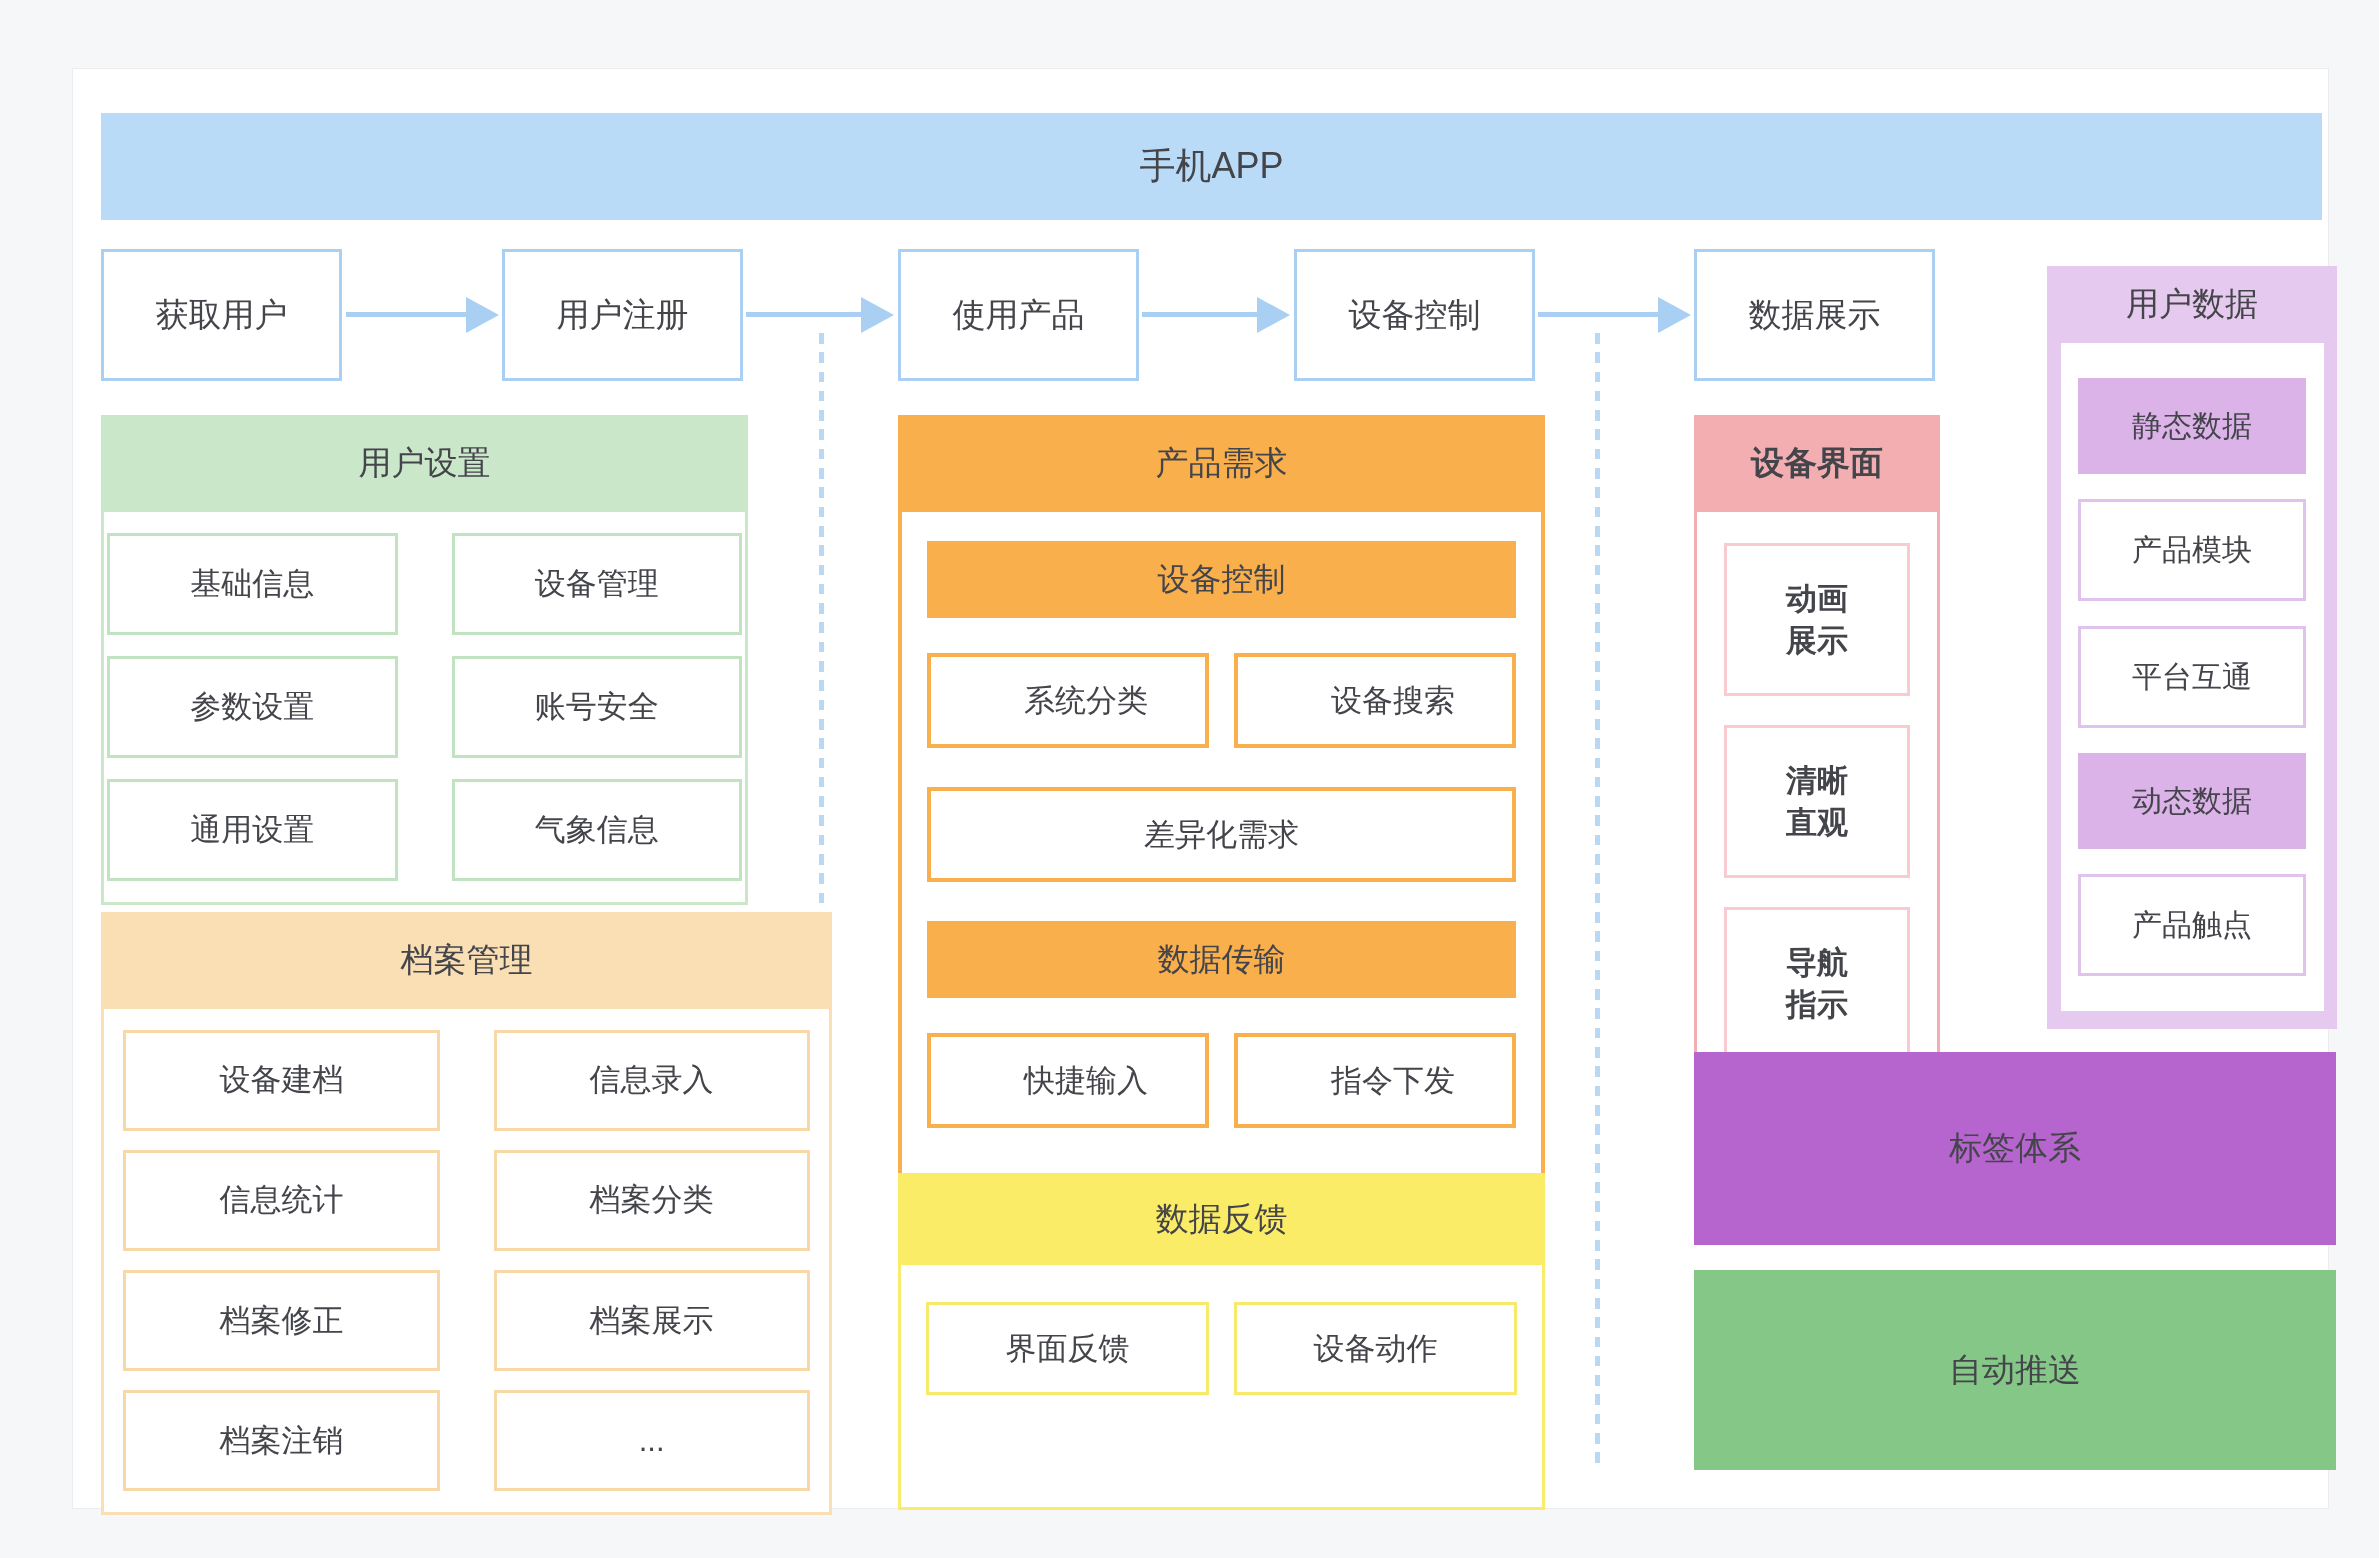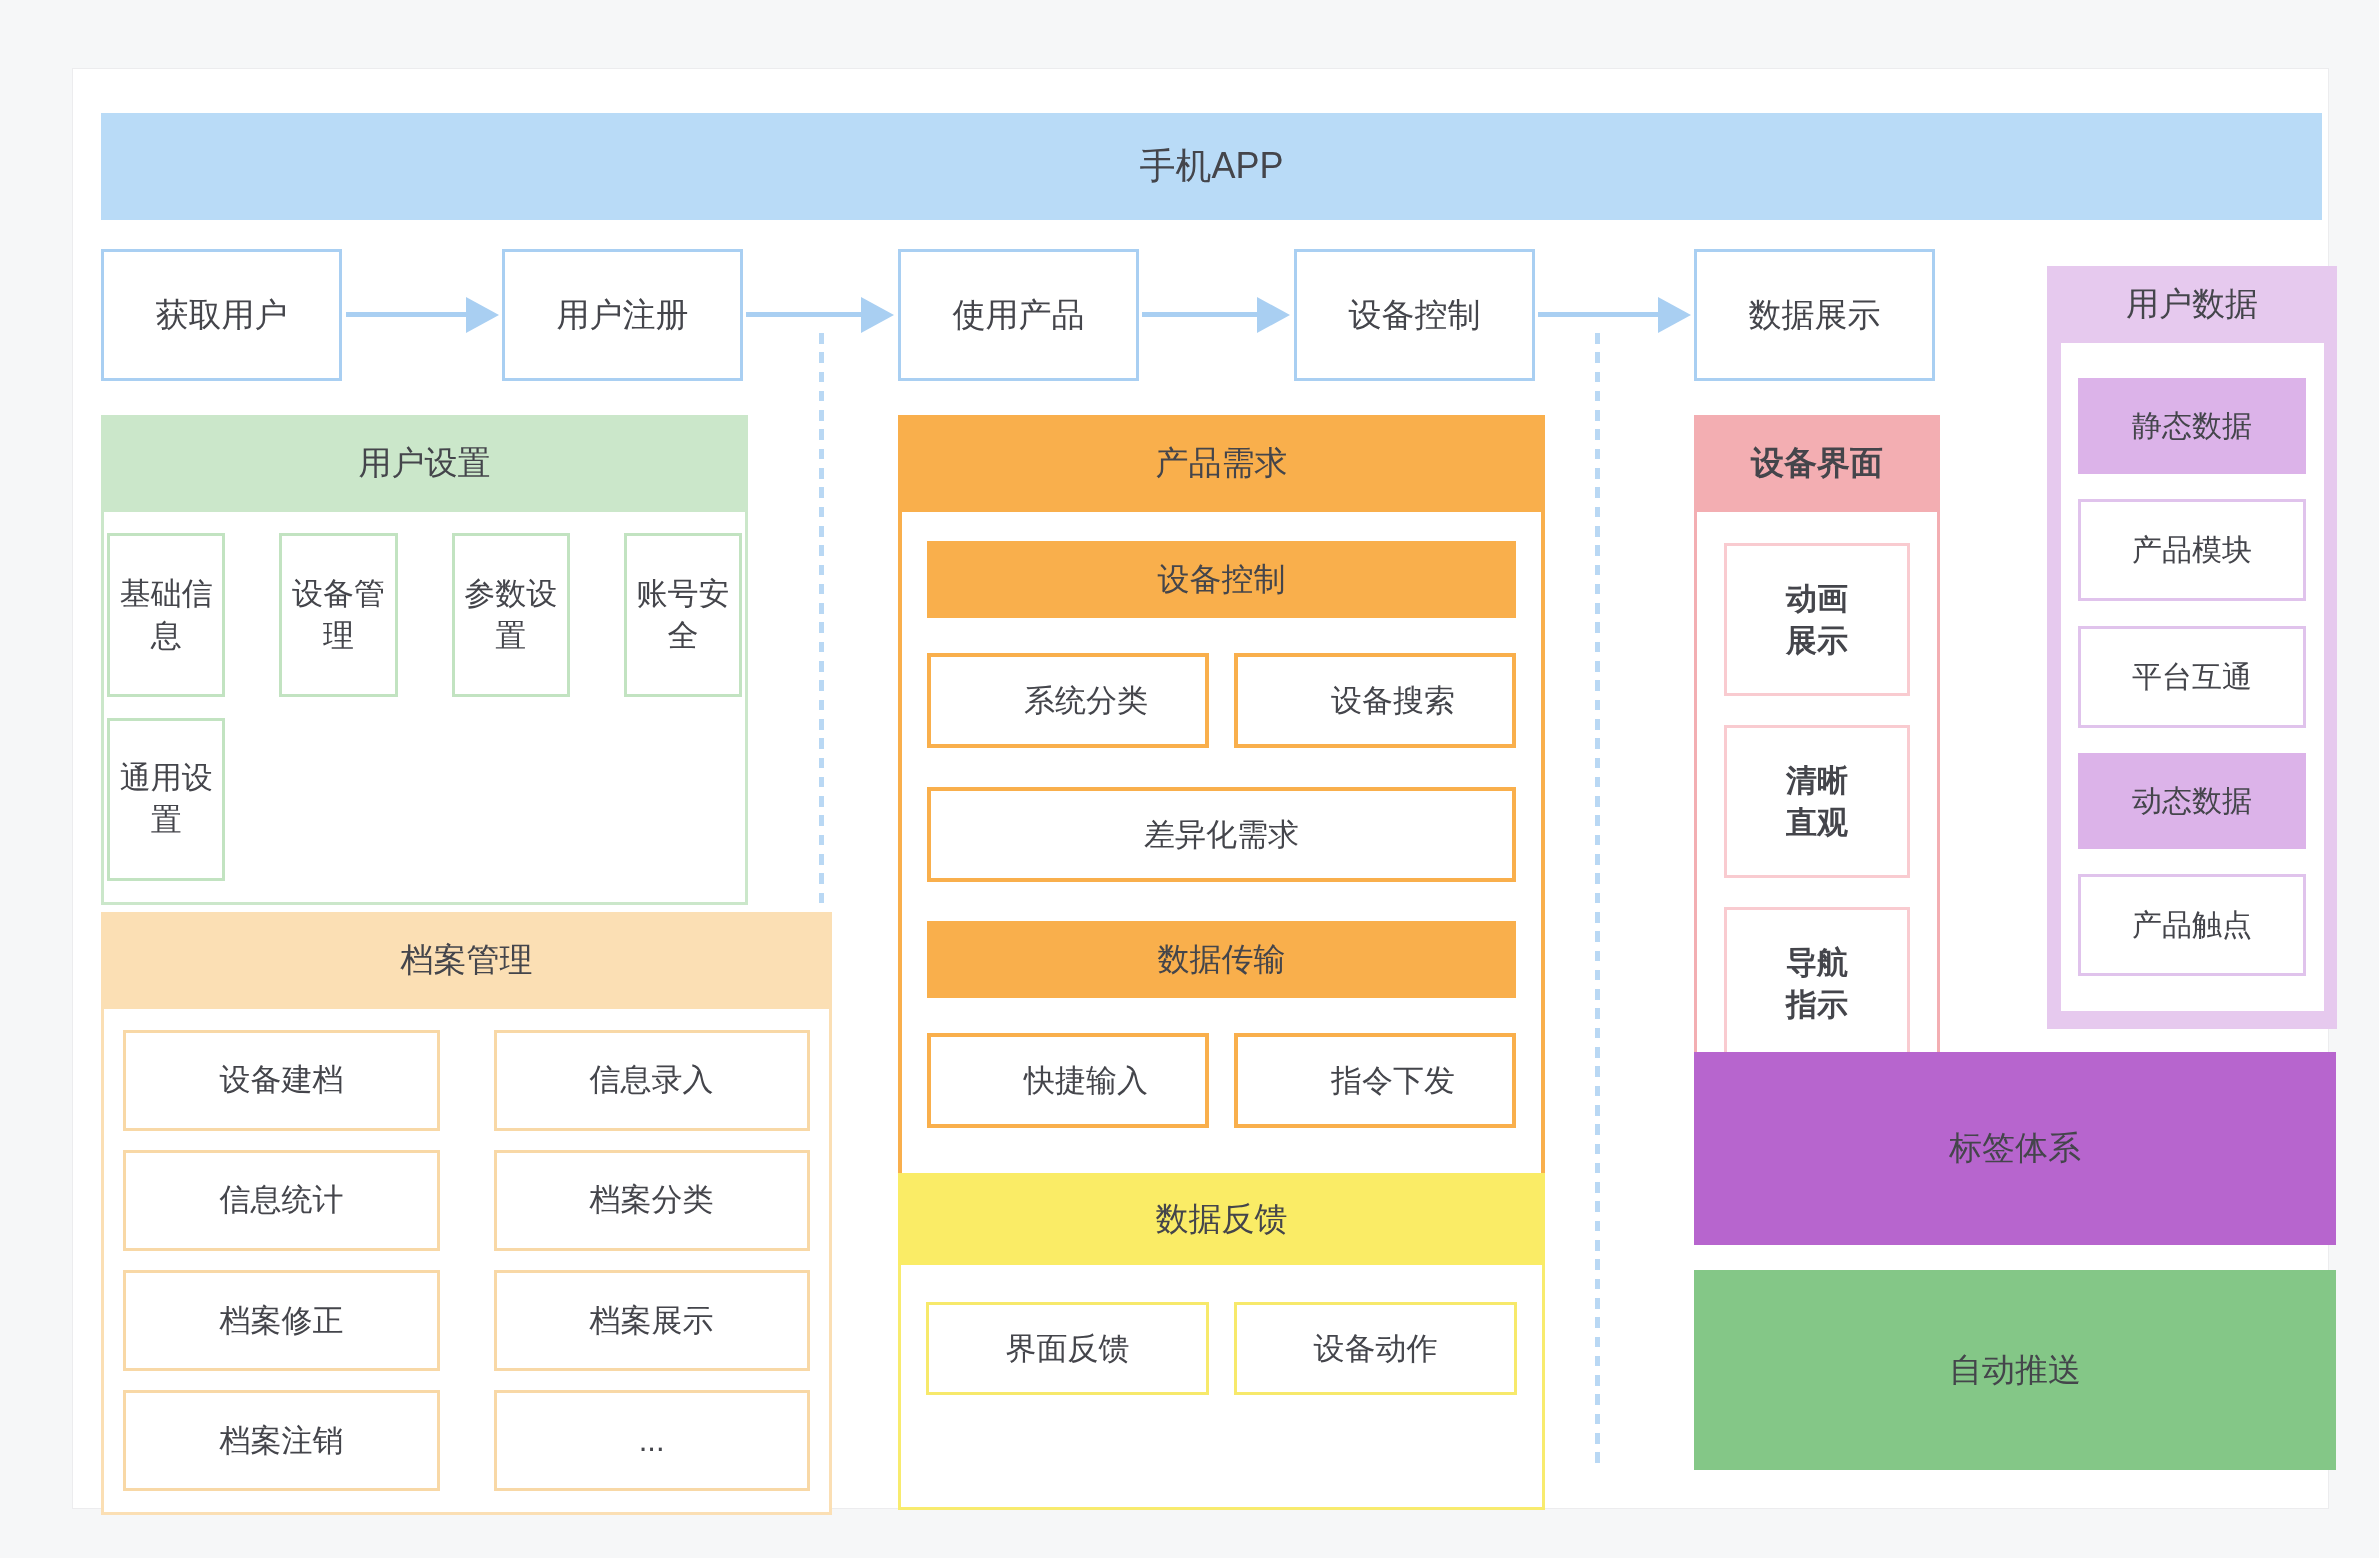--- a/index.html
+++ b/index.html
@@ -31,21 +31,21 @@
     background:repeating-linear-gradient(to bottom,#b9d8f4 0 10.6px,transparent 10.6px 19.3px);}
 
   
   .sec-header{height:97px;font-size:33px;}
   .sec-body{background:#fff;}
 
   
   .green-sec{left:101px;top:415px;width:647px;height:444px;}
   .green-sec .sec-header{background:#cbe7ca;}
   .green-sec .sec-body{height:348px;border:3.9px solid #cbe7ca;border-top:none;
-    display:grid;grid-template-columns:1fr 1fr 1fr 1fr;column-gap:54px;row-gap:21px;padding:21px 3px;}
+    display:grid;grid-template-columns:1fr 1fr;column-gap:54px;row-gap:21px;padding:21px 3px;}
   .green-item{border:3.9px solid #c2e3c1;font-size:31px;}
 
   
   .peach-sec{left:101px;top:912px;width:731px;height:557px;}
   .peach-sec .sec-header{background:#fbdfb4;}
   .peach-sec .sec-body{height:461px;border:3.9px solid #fbdfb4;border-top:none;
     display:grid;grid-template-columns:1fr 1fr;column-gap:54px;row-gap:19.3px;padding:21px 19.3px;}
   .peach-item{border:3.9px solid #f8d8a6;font-size:31px;}
 
   
@@ -142,20 +142,23 @@
       </div>
     <div class="green-item center">
         <span>参数设置</span>
       </div>
     <div class="green-item center">
         <span>账号安全</span>
       </div>
     <div class="green-item center">
         <span>通用设置</span>
       </div>
+    <div class="green-item center">
+        <span>气象信息</span>
+      </div>
   </div>
 </div>
 
 <div class="abs peach-sec">
   <div class="sec-header center">
       <span>档案管理</span>
     </div>
   <div class="sec-body">
     <div class="peach-item center">
         <span>设备建档</span>

